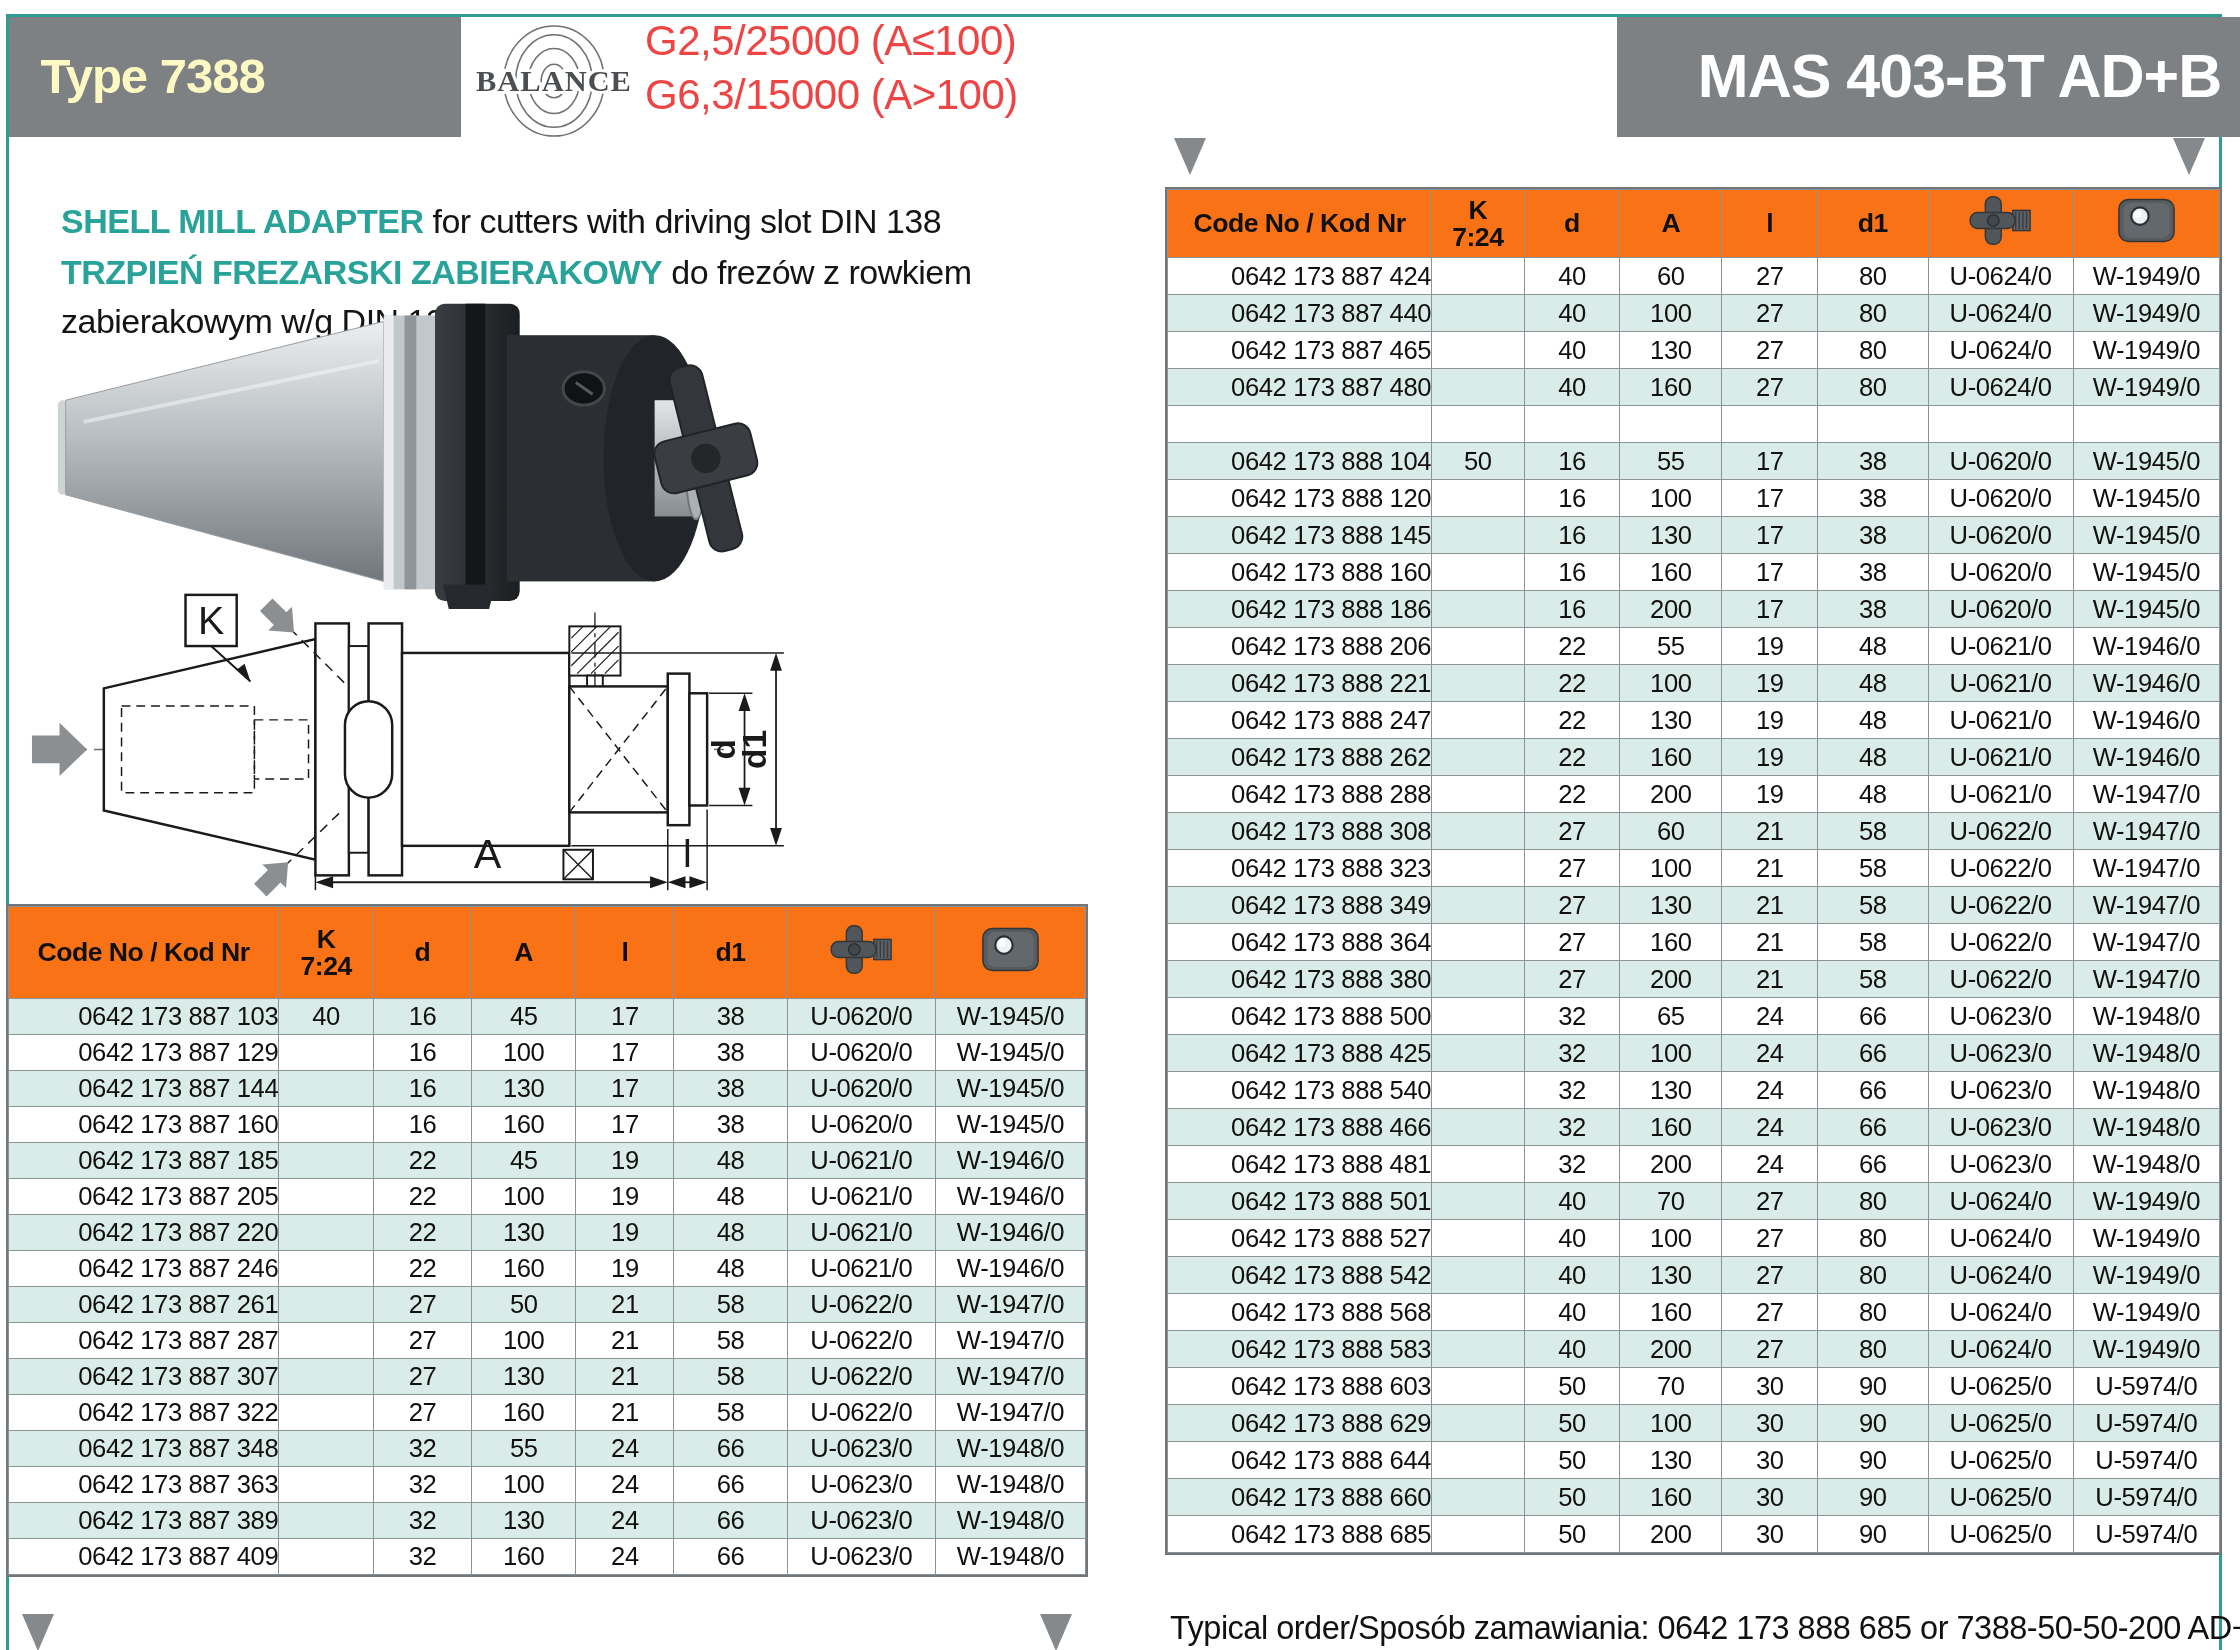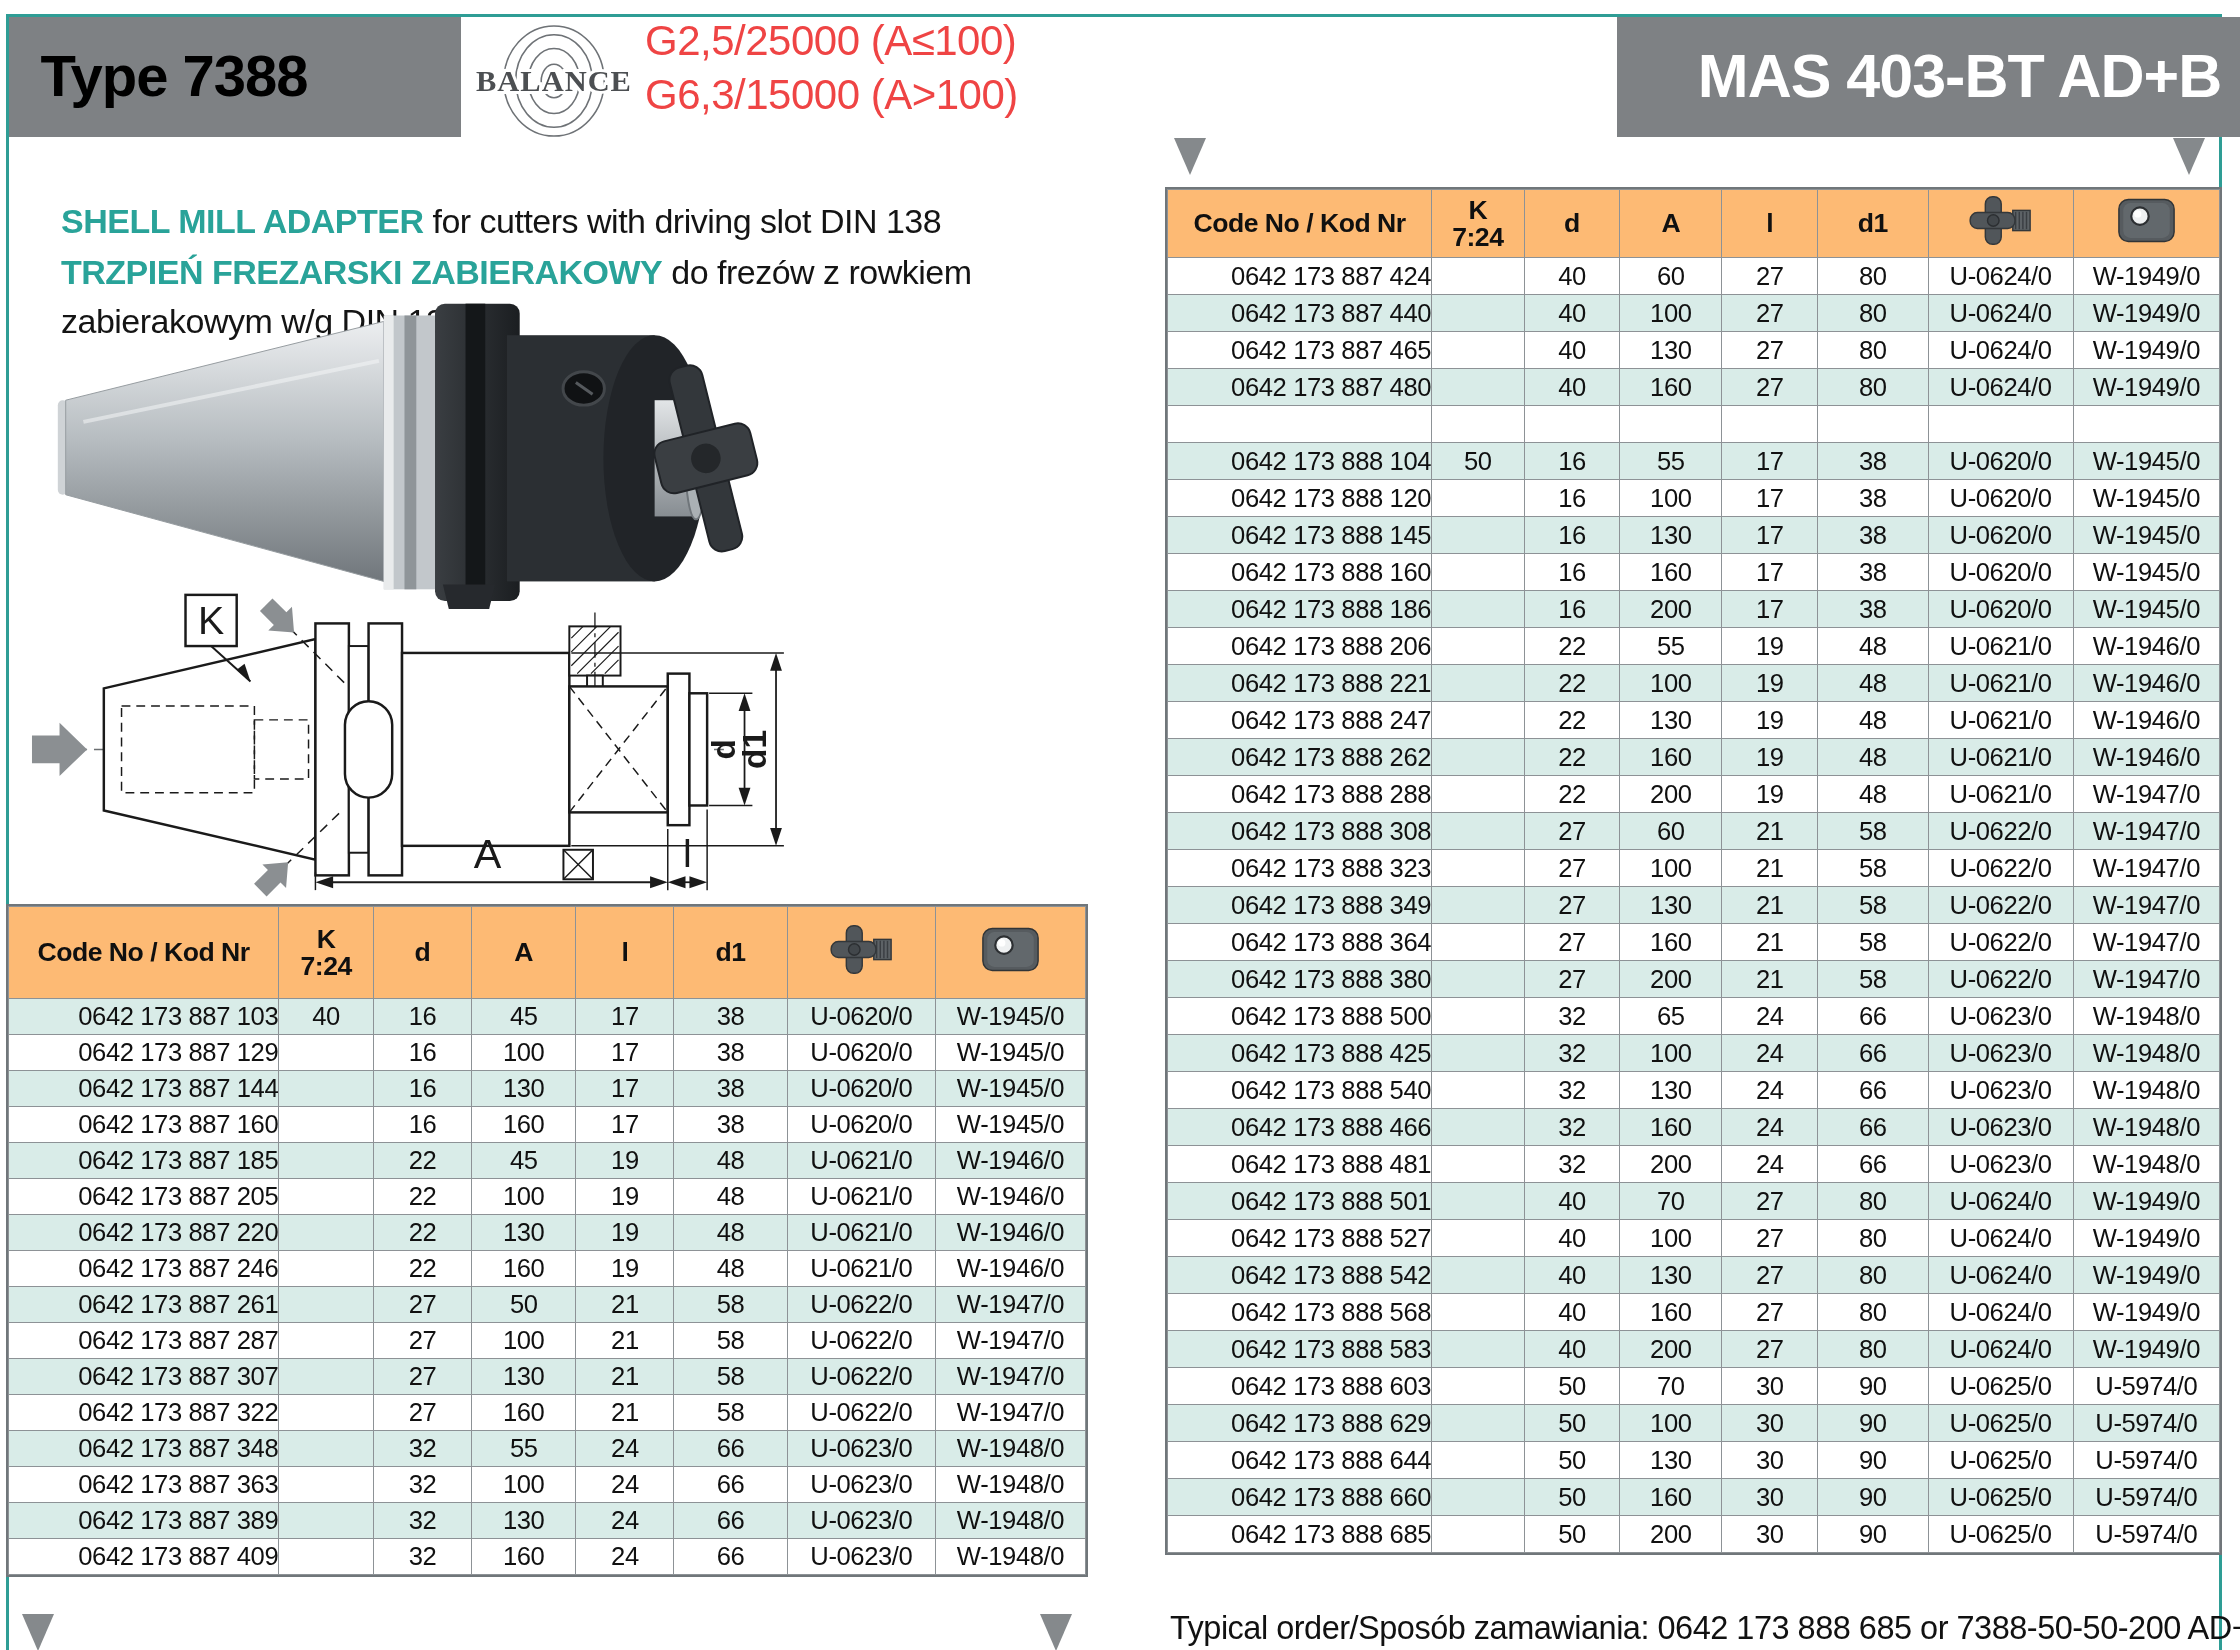--- a/index.html
+++ b/index.html
@@ -4,42 +4,42 @@
 <style>
   html,body{margin:0;padding:0;background:#ffffff;}
   .page{position:relative;width:2240px;height:1651px;background:#ffffff;overflow:hidden;
         font-family:"Liberation Sans",sans-serif;color:#111;}
   
   .frame-top{position:absolute;left:5.9px;top:13.8px;width:2216px;height:3px;background:#2e9d95;}
   .frame-left{position:absolute;left:5.9px;top:13.8px;width:3px;height:1637px;background:#2e9d95;}
   .frame-right{position:absolute;left:2219px;top:13.8px;width:3px;height:1637px;background:#2e9d95;}
 
   .type-box{position:absolute;left:8.9px;top:16.7px;width:452px;height:120px;background:#7e8184;}
-  .type-box span{display:block;padding-left:31.5px;line-height:118px;font-size:58px;font-weight:bold;color:#000000;letter-spacing:-1px;}
+  .type-box span{display:block;padding-left:31.5px;line-height:118px;font-size:49px;font-weight:bold;color:#fef9c3;letter-spacing:-1px;}
   .std-box{position:absolute;left:1617px;top:16.7px;width:685px;height:120px;background:#7e8184;text-align:center;}
   .std-box span{display:block;line-height:118px;font-size:61px;font-weight:bold;color:#ffffff;letter-spacing:-1px;}
 
   .balance{position:absolute;left:475px;top:21.7px;}
   .spec{position:absolute;left:645px;top:13.8px;font-size:42px;line-height:54px;color:#ef4444;letter-spacing:-0.5px;white-space:nowrap;}
 
   .desc{position:absolute;left:61px;font-size:34px;letter-spacing:-0.5px;white-space:nowrap;color:#141414;margin-top:44px;}
   .desc .t{color:#29a399;font-weight:bold;}
   .d1{top:158px;} .d2{top:209px;} .d3{top:258px;}
 
   .photo{position:absolute;left:44px;top:284px;}
   .tech{position:absolute;left:19.7px;top:587px;}
 
   
   .twrap{position:absolute;border:2px solid #70767a;background:#fff;}
   .twrap-left{left:5.9px;top:904px;width:1078px;}
   .twrap-right{left:1165px;top:187px;width:1053px;}
   table.ptable{border-collapse:collapse;table-layout:fixed;width:100%;}
   .ptable th,.ptable td{border:1.5px solid #8d9296;text-align:center;padding:0;
       font-size:25.6px;letter-spacing:-0.4px;white-space:nowrap;overflow:hidden;color:#101010;}
-  .ptable th{background:#fdba74;font-weight:bold;font-size:26.6px;letter-spacing:-0.5px;}
+  .ptable th{background:#f97316;font-weight:bold;font-size:26.6px;letter-spacing:-0.5px;}
   .ptable .code{text-align:right;padding-left:40px;}
   .ptable tr.alt td{background:#d9ece8;}
   .twrap-left th{height:91px;} .twrap-left td{height:35px;}
   .twrap-right th{height:67px;} .twrap-right td{height:36px;}
   .khead{line-height:26.6px;}
 
   .tri{position:absolute;width:0;height:0;border-left:16.7px solid transparent;
        border-right:16.7px solid transparent;border-top:37px solid #85898c;}
 
   .footer{position:absolute;left:1170px;top:1610px;width:1046px;font-size:32.5px;

